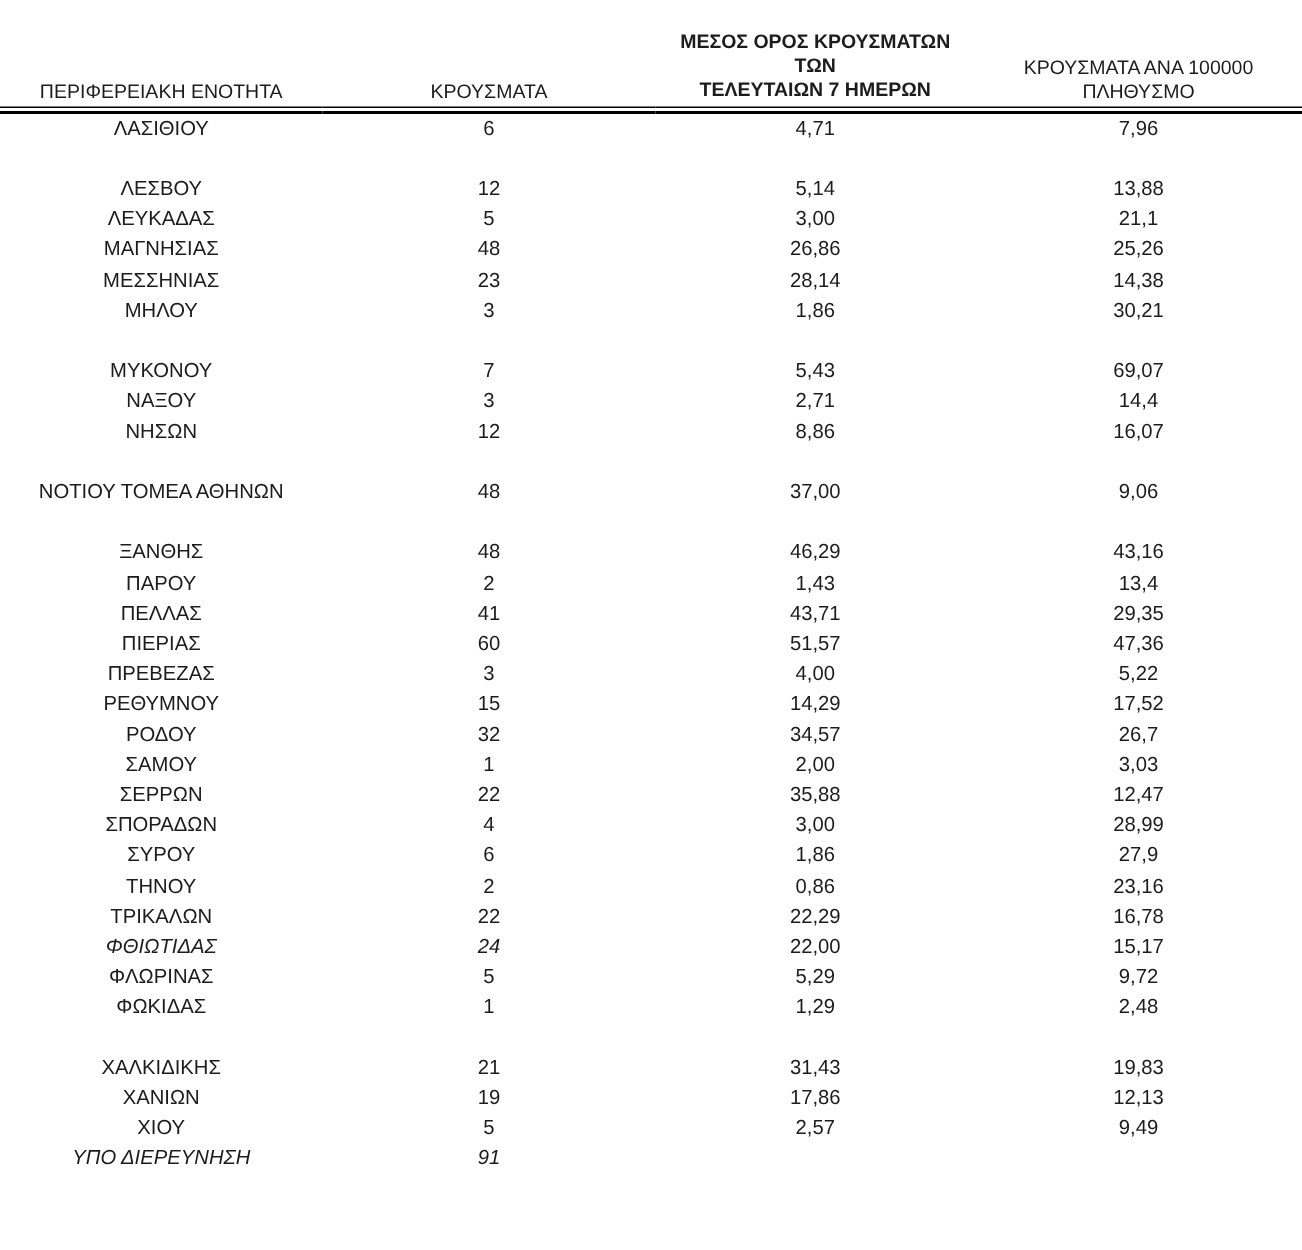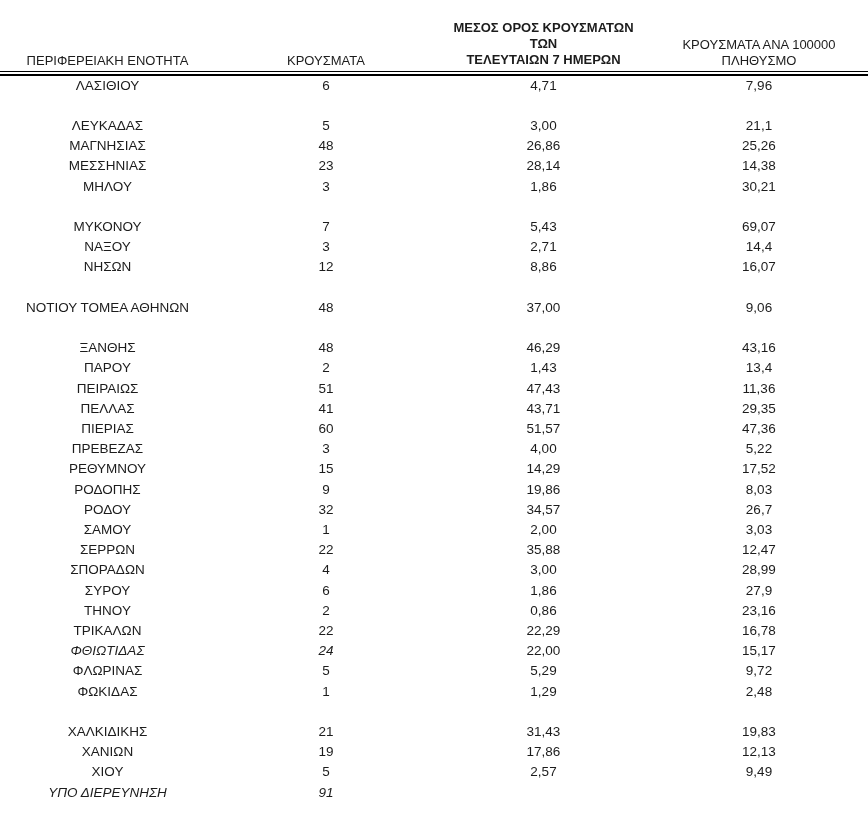--- a/index.html
+++ b/index.html
@@ -105,20 +105,26 @@
         <tr>
           <td>ΛΑΣΙΘΙΟΥ</td>
           <td>6</td>
           <td>4,71</td>
           <td>7,96</td>
         </tr>
         <tr class="spacer-row">
           <td colspan="4"></td>
         </tr>
         <tr>
+          <td>ΛΕΣΒΟΥ</td>
+          <td>12</td>
+          <td>5,14</td>
+          <td>13,88</td>
+        </tr>
+        <tr>
           <td>ΛΕΥΚΑΔΑΣ</td>
           <td>5</td>
           <td>3,00</td>
           <td>21,1</td>
         </tr>
         <tr>
           <td>ΜΑΓΝΗΣΙΑΣ</td>
           <td>48</td>
           <td>26,86</td>
           <td>25,26</td>
@@ -174,26 +180,20 @@
           <td>46,29</td>
           <td>43,16</td>
         </tr>
         <tr>
           <td>ΠΑΡΟΥ</td>
           <td>2</td>
           <td>1,43</td>
           <td>13,4</td>
         </tr>
         <tr>
-          <td>ΠΕΙΡΑΙΩΣ</td>
-          <td>51</td>
-          <td>47,43</td>
-          <td>11,36</td>
-        </tr>
-        <tr>
           <td>ΠΕΛΛΑΣ</td>
           <td>41</td>
           <td>43,71</td>
           <td>29,35</td>
         </tr>
         <tr>
           <td>ΠΙΕΡΙΑΣ</td>
           <td>60</td>
           <td>51,57</td>
           <td>47,36</td>
@@ -202,26 +202,20 @@
           <td>ΠΡΕΒΕΖΑΣ</td>
           <td>3</td>
           <td>4,00</td>
           <td>5,22</td>
         </tr>
         <tr>
           <td>ΡΕΘΥΜΝΟΥ</td>
           <td>15</td>
           <td>14,29</td>
           <td>17,52</td>
-        </tr>
-        <tr>
-          <td>ΡΟΔΟΠΗΣ</td>
-          <td>9</td>
-          <td>19,86</td>
-          <td>8,03</td>
         </tr>
         <tr>
           <td>ΡΟΔΟΥ</td>
           <td>32</td>
           <td>34,57</td>
           <td>26,7</td>
         </tr>
         <tr>
           <td>ΣΑΜΟΥ</td>
           <td>1</td>

